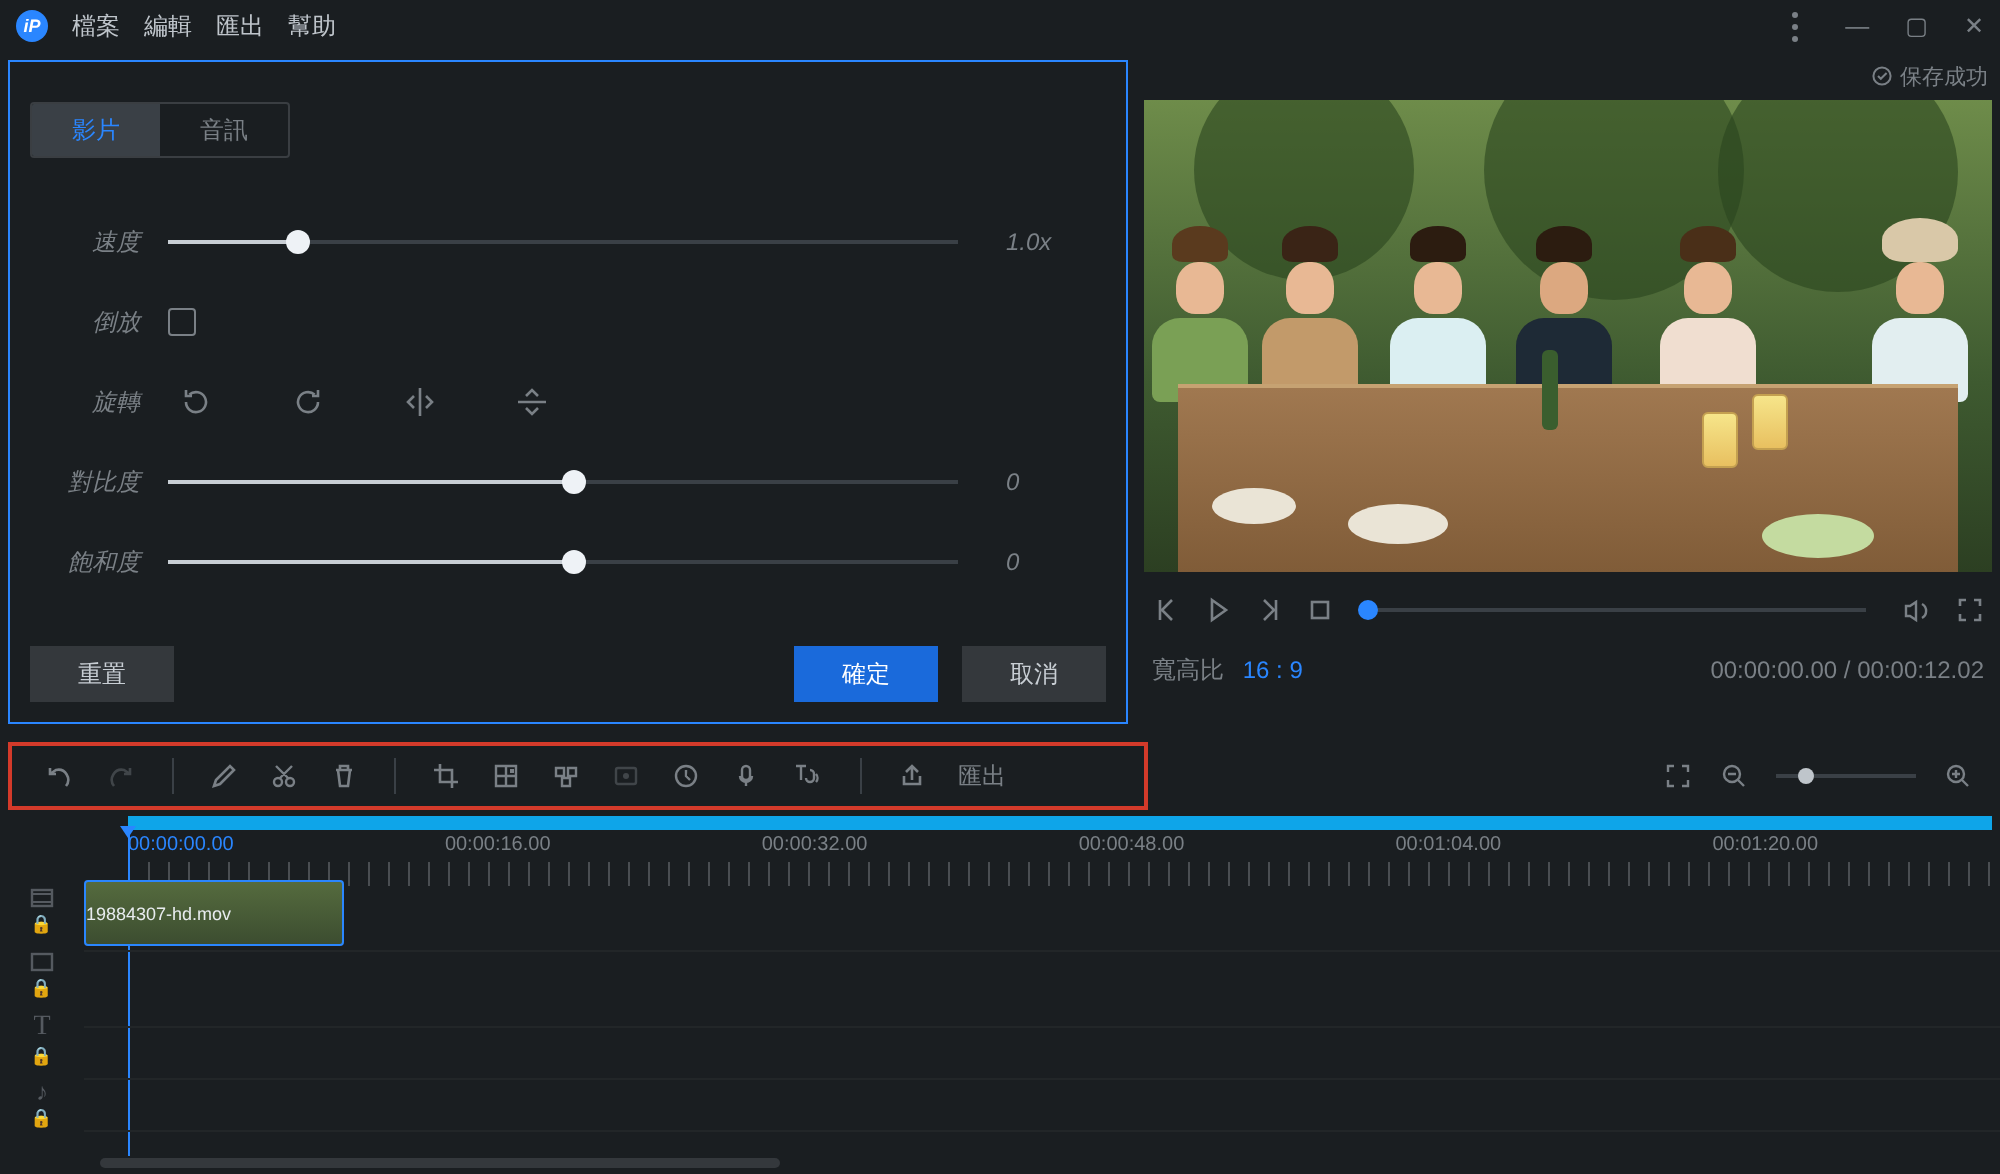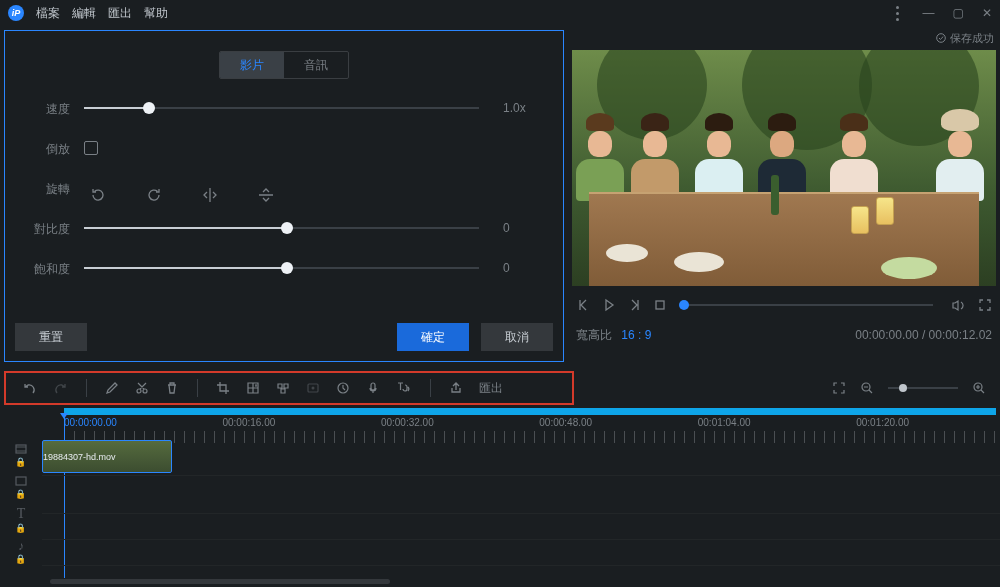--- a/index.html
+++ b/index.html
@@ -59,43 +59,44 @@
   .edit-panel {
     flex:0 0 560px;
     border:1px solid var(--panel-outline);
     background: var(--bg);
     display:flex;
     flex-direction:column;
     padding:6px 10px 10px 10px;
   }
   .tabs-row {
     display:flex;
-    justify-content:center;
+    justify-content:flex-start;
     padding:14px 0 22px 0;
   }
   .tabs {
     display:flex;
     border:1px solid var(--border);
     border-radius:2px;
     overflow:hidden;
   }
   .tab {
     width:64px; height:26px;
     display:flex;align-items:center;justify-content:center;
     color:var(--text-dim);
     cursor:default;
     background:transparent;
   }
   .tab.active { background:#3a4046; color:var(--accent); }
 
   .ctl-row {
     display:flex;
-    align-items:flex-start;
+    align-items:center;
     height:40px;
     gap:14px;
+    font-style:italic;
   }
   .ctl-label { width:55px; text-align:right; color:var(--text-dim); }
   .ctl-body  { flex:1; display:flex; align-items:center; gap:8px; }
   .ctl-value { width:50px; color:var(--text-dim); }
 
   .slider {
     flex:1;
     height:14px;
     position:relative;
     display:flex;

